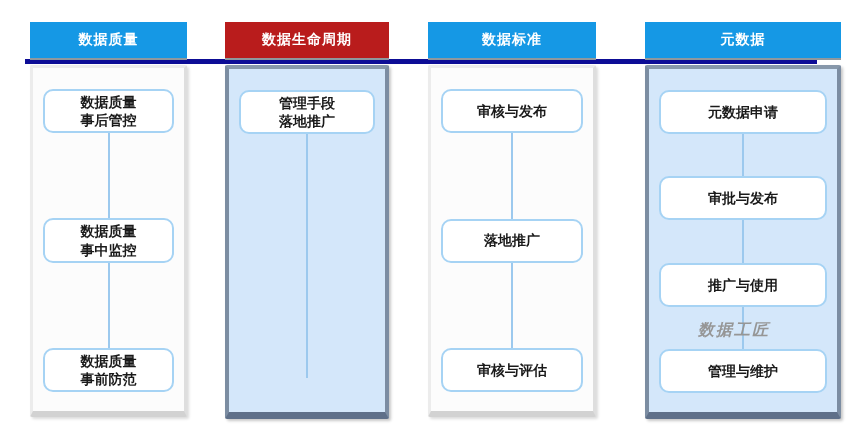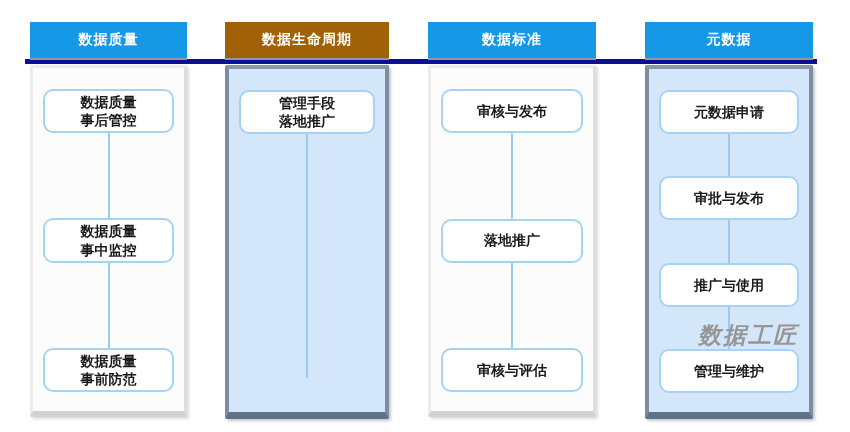--- a/index.html
+++ b/index.html
@@ -94,21 +94,21 @@
     line-height: 1.3;
     white-space: pre-line;
     padding: 2px 4px;
   }
 
   #watermark {
     position: absolute;
     left: 698px;
     top: 320px;
     z-index: 5;
-    font-size: 23px;
+    font-size: 16px;
     font-style: italic;
     font-weight: bold;
     letter-spacing: 2px;
     color: rgba(150,150,150,0.92);
     white-space: nowrap;
   }
 </style>
 </head>
 <body>
 
@@ -121,37 +121,37 @@
           <div class="connector"></div>
           <div class="node">数据质量
 事后管控</div>
           <div class="node">数据质量
 事中监控</div>
           <div class="node">数据质量
 事前防范</div>
         </div>
       </div>
       <div class="column" style="left: 225px; width: 164px;">
-        <div class="col-header" style="background: #a16207; color: rgb(255, 255, 255);">数据生命周期</div>
+        <div class="col-header" style="background: #b91c1c; color: rgb(255, 255, 255);">数据生命周期</div>
         <div class="panel blue">
           <div class="connector"></div>
           <div class="node">管理手段
 落地推广</div>
         </div>
       </div>
       <div class="column" style="left: 428px; width: 168px;">
         <div class="col-header" style="background: rgb(21, 152, 229); color: rgb(255, 255, 255); text-align: right;">数据标准</div>
         <div class="panel light">
           <div class="connector"></div>
           <div class="node">审核与发布</div>
           <div class="node">落地推广</div>
           <div class="node">审核与评估</div>
         </div>
       </div>
-      <div class="column" style="left: 645px; width: 168px;">
+      <div class="column" style="left: 645px; width: 196px;">
         <div class="col-header" style="background: rgb(21, 152, 229); color: rgb(255, 255, 255);">元数据</div>
         <div class="panel blue">
           <div class="connector"></div>
           <div class="node">元数据申请</div>
           <div class="node">审批与发布</div>
           <div class="node">推广与使用</div>
           <div class="node">管理与维护</div>
         </div>
       </div>
     </div>

